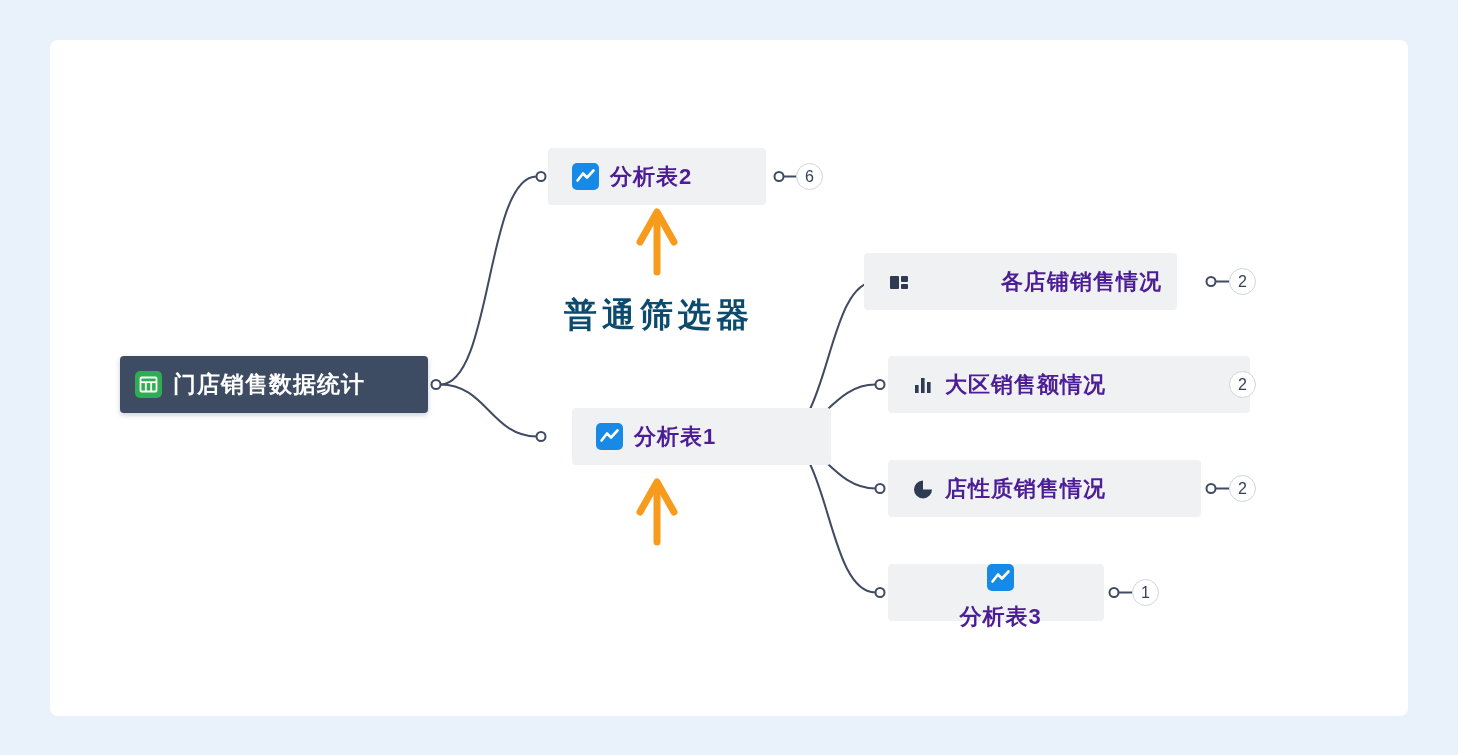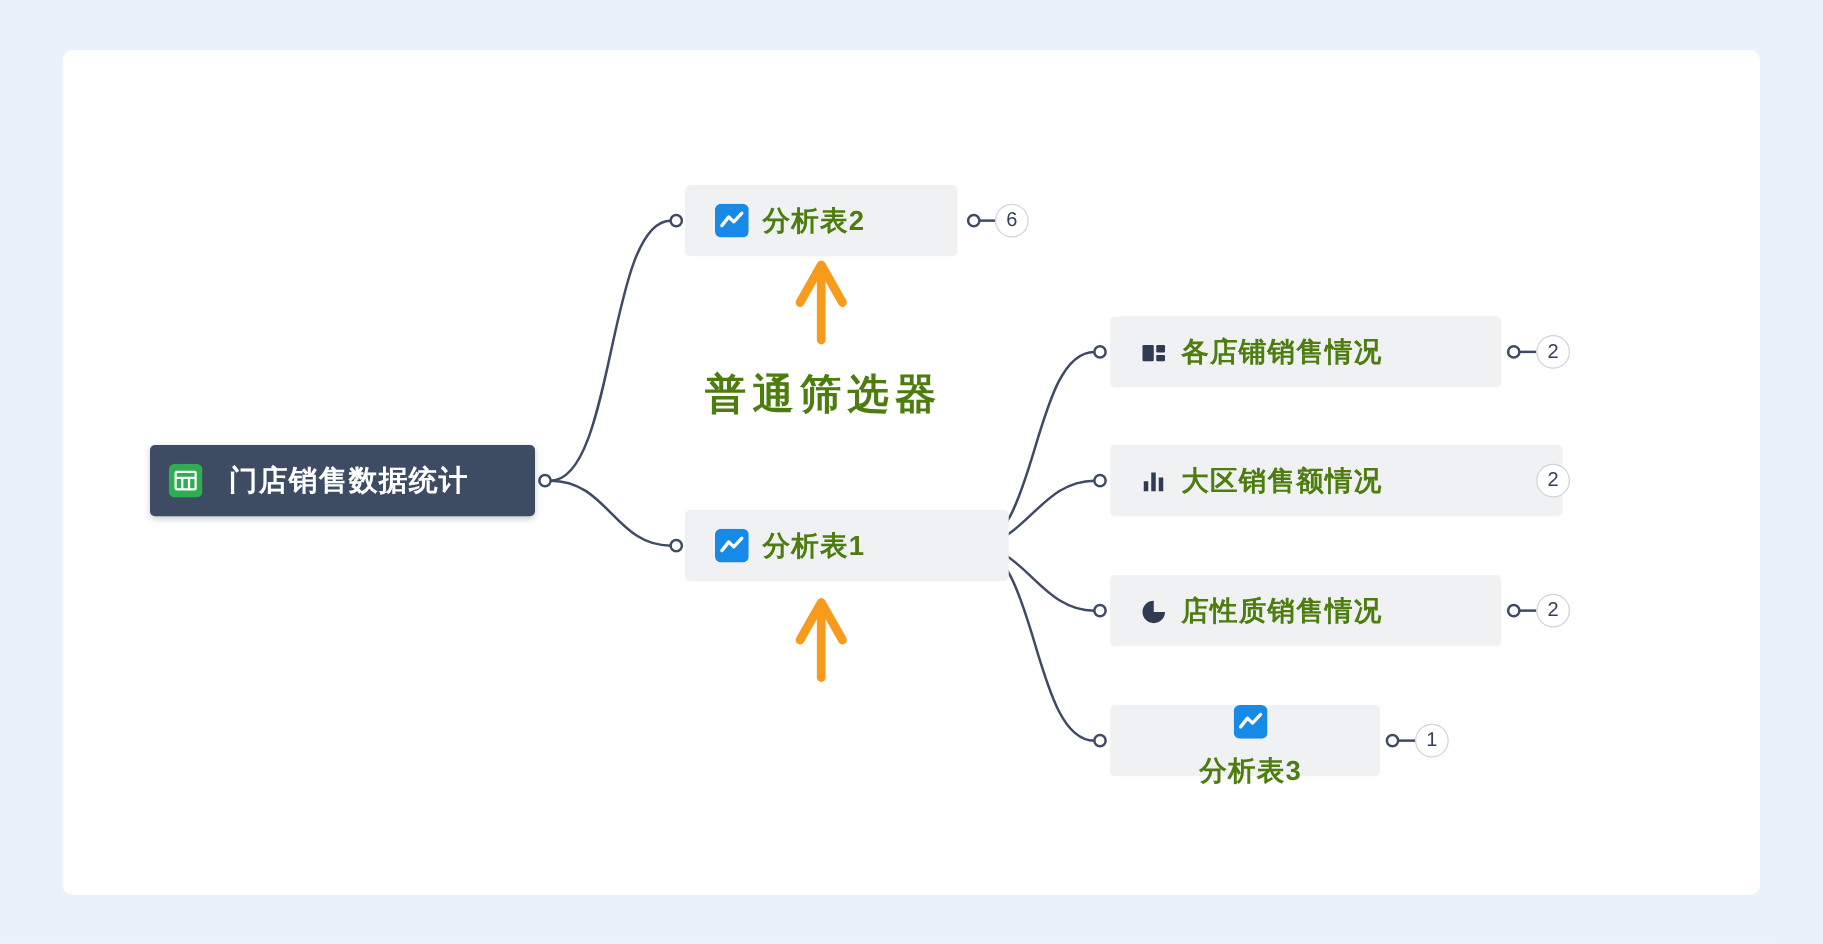--- a/index.html
+++ b/index.html
@@ -18,36 +18,36 @@
   .node{
     position:absolute;z-index:2;height:57px;border-radius:4px;
     display:flex;align-items:center;gap:11px;padding:0 15px;
     box-sizing:border-box;cursor:default;
   }
   .node.root{
     background:#3d4b63;color:#ffffff;
     box-shadow:0 2px 5px rgba(40,55,85,.25);
   }
   .node.child{
-    background:#f0f1f2;color:#4d7c0f;padding-left:24px;
+    background:#f0f1f2;color:#4c1d95;padding-left:24px;
   }
   .node .label{
     font-size:22px;font-weight:600;letter-spacing:1px;white-space:nowrap;
   }
-  .node.root .label{font-size:23px;margin-left:10px;}
+  .node.root .label{font-size:23px;}
   .icon{flex:0 0 auto;display:block;}
   .badge{
     position:absolute;z-index:2;width:27px;height:27px;border-radius:50%;
     background:#ffffff;border:1.5px solid #cfd4da;box-sizing:border-box;
     display:flex;align-items:center;justify-content:center;
     font-size:16px;color:#35405a;cursor:pointer;
   }
   .annotation{
     position:absolute;z-index:3;transform:translateX(-50%);
-    color:#4d7c0f;font-size:33px;font-weight:bold;letter-spacing:5px;
+    color:#0c4a6e;font-size:33px;font-weight:bold;letter-spacing:5px;
     white-space:nowrap;
     text-shadow:-2px -2px 0 #fff,2px -2px 0 #fff,-2px 2px 0 #fff,2px 2px 0 #fff;
   }
 </style>
 </head>
 <body>
 
 <div class="canvas">
 
   <div class="panel"></div>
@@ -113,29 +113,29 @@
   </div>
 
   <div class="node child" style="left:548px;top:148px;width:218px;">
     <svg class="icon" width="27" height="27" viewBox="0 0 27 27">
       <rect width="27" height="27" rx="5" fill="#1789e6"></rect>
       <polyline points="5.5,17.5 11,10.5 15,14.5 21.5,7.5" fill="none" stroke="#ffffff" stroke-width="2.6" stroke-linecap="round" stroke-linejoin="round"></polyline>
     </svg>
     <span class="label">分析表2</span>
   </div>
 
-  <div class="node child" style="left:548px;top:408px;width:259px;">
+  <div class="node child" style="left:572px;top:408px;width:259px;">
     <svg class="icon" width="27" height="27" viewBox="0 0 27 27">
       <rect width="27" height="27" rx="5" fill="#1789e6"></rect>
       <polyline points="5.5,17.5 11,10.5 15,14.5 21.5,7.5" fill="none" stroke="#ffffff" stroke-width="2.6" stroke-linecap="round" stroke-linejoin="round"></polyline>
     </svg>
     <span class="label">分析表1</span>
   </div>
 
-  <div class="node child" style="left:888px;top:253px;width:313px;">
+  <div class="node child" style="left:864px;top:253px;width:313px;justify-content:space-between;">
     <svg class="icon" width="22" height="22" viewBox="0 0 22 22">
       <g fill="#2f3b52">
         <rect x="2" y="5" width="9" height="13" rx="1"></rect>
         <rect x="13" y="5" width="7" height="6" rx="1"></rect>
         <rect x="13" y="13" width="7" height="5" rx="1"></rect>
       </g>
     </svg>
     <span class="label">各店铺销售情况</span>
   </div>
 

